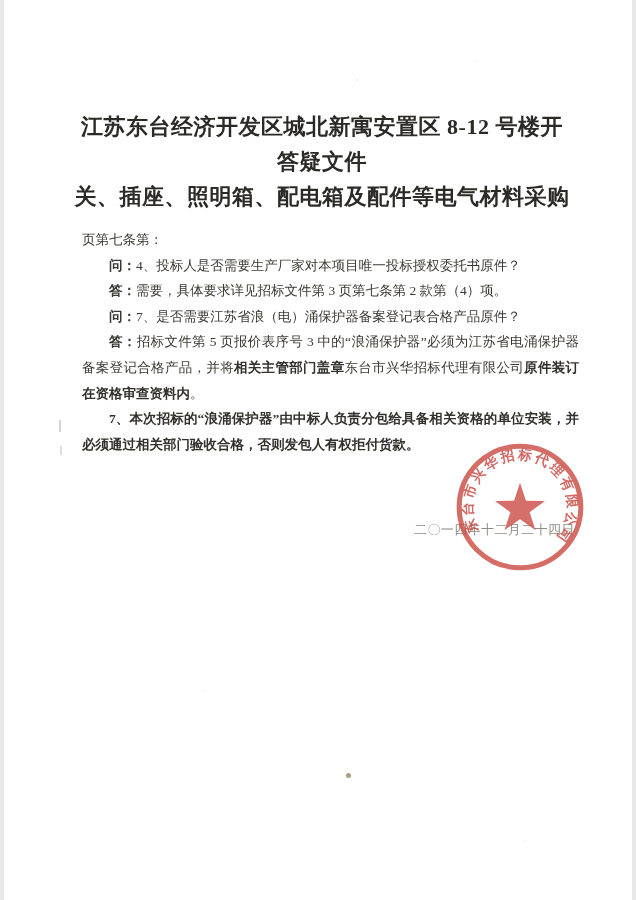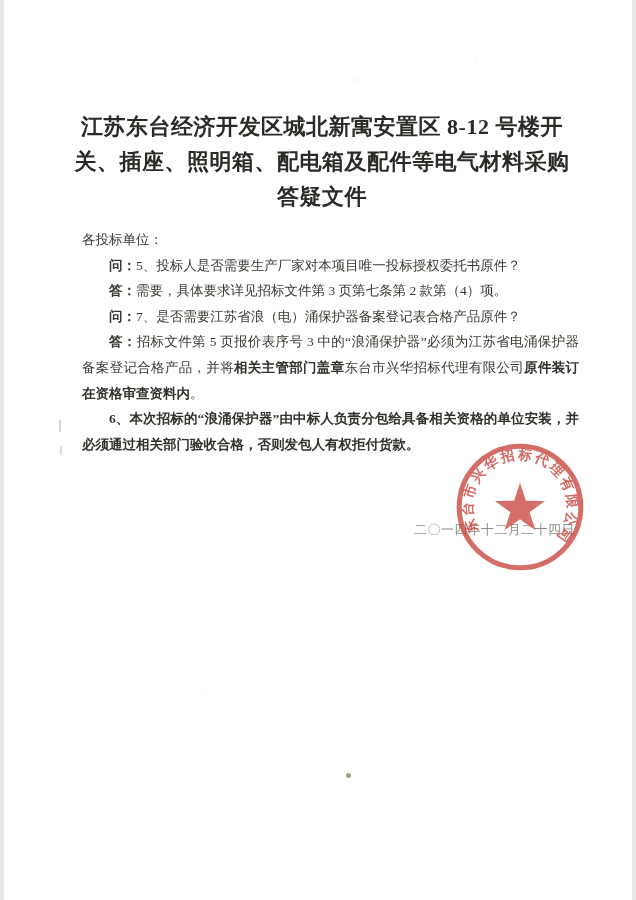--- a/index.html
+++ b/index.html
@@ -37,42 +37,42 @@
   .speck{position:absolute;border-radius:50%;}
   .edge-mark{position:absolute;background:#b0aca6;}
 </style>
 </head>
 <body>
 
 <div class="page">
 
   <div class="title">
     <div>江苏东台经济开发区城北新寓安置区 8-12 号楼开</div>
+    <div>答疑文件</div>
     <div>关、插座、照明箱、配电箱及配件等电气材料采购</div>
-    <div>答疑文件</div>
   </div>
 
   <div class="content">
     <p class="para noindent">
-      <span>各投标单位：</span>
+      <span>页第七条第：</span>
     </p>
     <p class="para">
-      <span class="lbl">问：</span><span>5、投标人是否需要生产厂家对本项目唯一投标授权委托书原件？</span>
+      <span class="lbl">问：</span><span>4、投标人是否需要生产厂家对本项目唯一投标授权委托书原件？</span>
     </p>
     <p class="para">
       <span class="lbl">答：</span><span>需要，具体要求详见招标文件第 3 页第七条第 2 款第（4）项。</span>
     </p>
     <p class="para">
       <span class="lbl">问：</span><span>7、是否需要江苏省浪（电）涌保护器备案登记表合格产品原件？</span>
     </p>
     <p class="para">
       <span class="lbl">答：</span><span>招标文件第 5 页报价表序号 3 中的“浪涌保护器”必须为江苏省电涌保护器备案登记合格产品，并将</span><b>相关主管部门盖章</b><span>东台市兴华招标代理有限公司</span><b>原件装订在资格审查资料内</b><span>。</span>
     </p>
     <p class="para bold-para">
-      <span>6、本次招标的“浪涌保护器”由中标人负责分包给具备相关资格的单位安装，并必须通过相关部门验收合格，否则发包人有权拒付货款。</span>
+      <span>7、本次招标的“浪涌保护器”由中标人负责分包给具备相关资格的单位安装，并必须通过相关部门验收合格，否则发包人有权拒付货款。</span>
     </p>
   </div>
 
   <div class="date-line">
     <span>二〇一四年十二月二十四日</span>
   </div>
 
   <svg class="seal" viewBox="0 0 150 150" xmlns="http://www.w3.org/2000/svg">
     <circle cx="75" cy="75" r="60" fill="none" stroke="#c8463e" stroke-width="5" stroke-opacity="0.92"></circle>
     <polygon fill="#c8463e" fill-opacity="0.9" points="75,51 80.9,68.9 99.7,69.0 84.5,80.1 90.3,98.0 75,87 59.7,98.0 65.5,80.1 50.3,69.0 69.1,68.9"></polygon>

